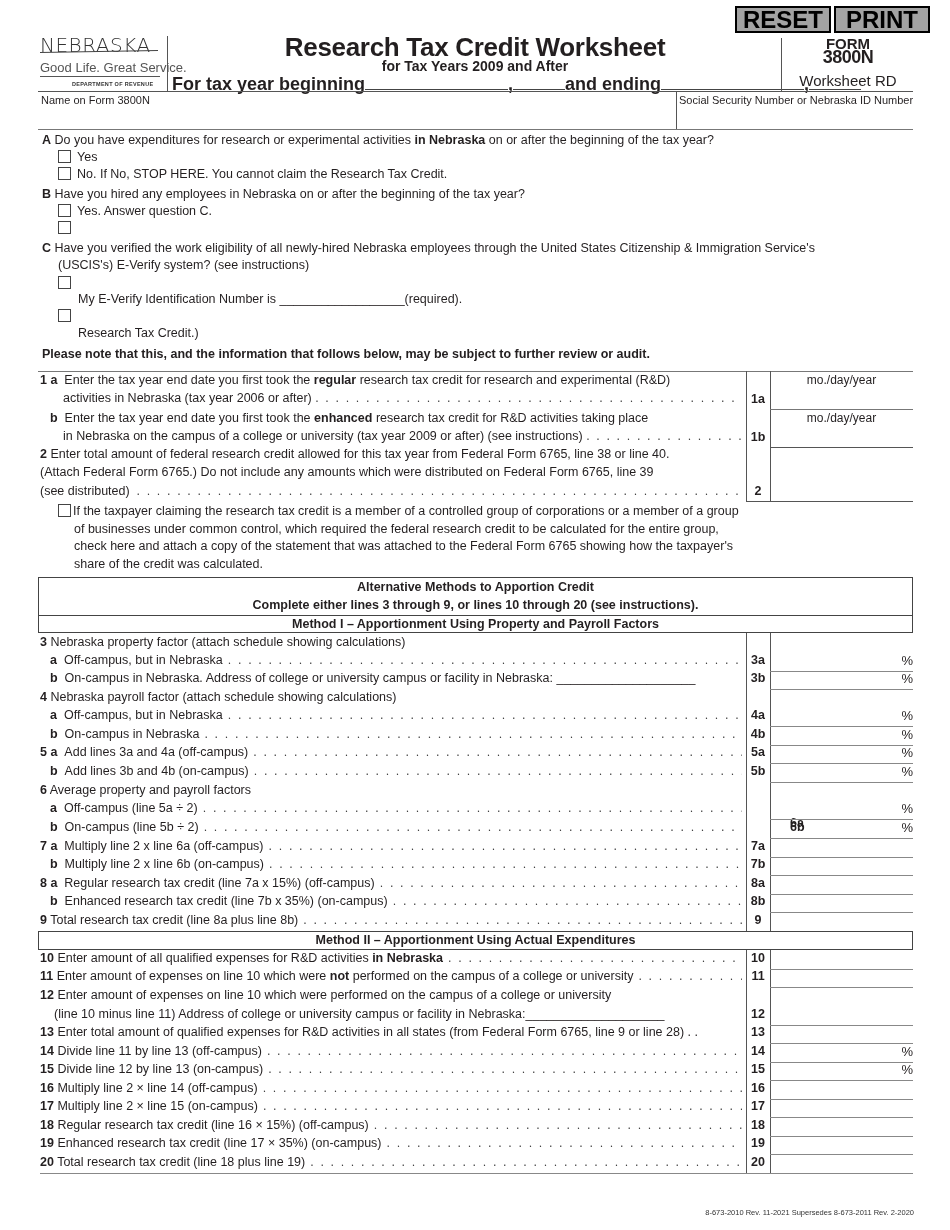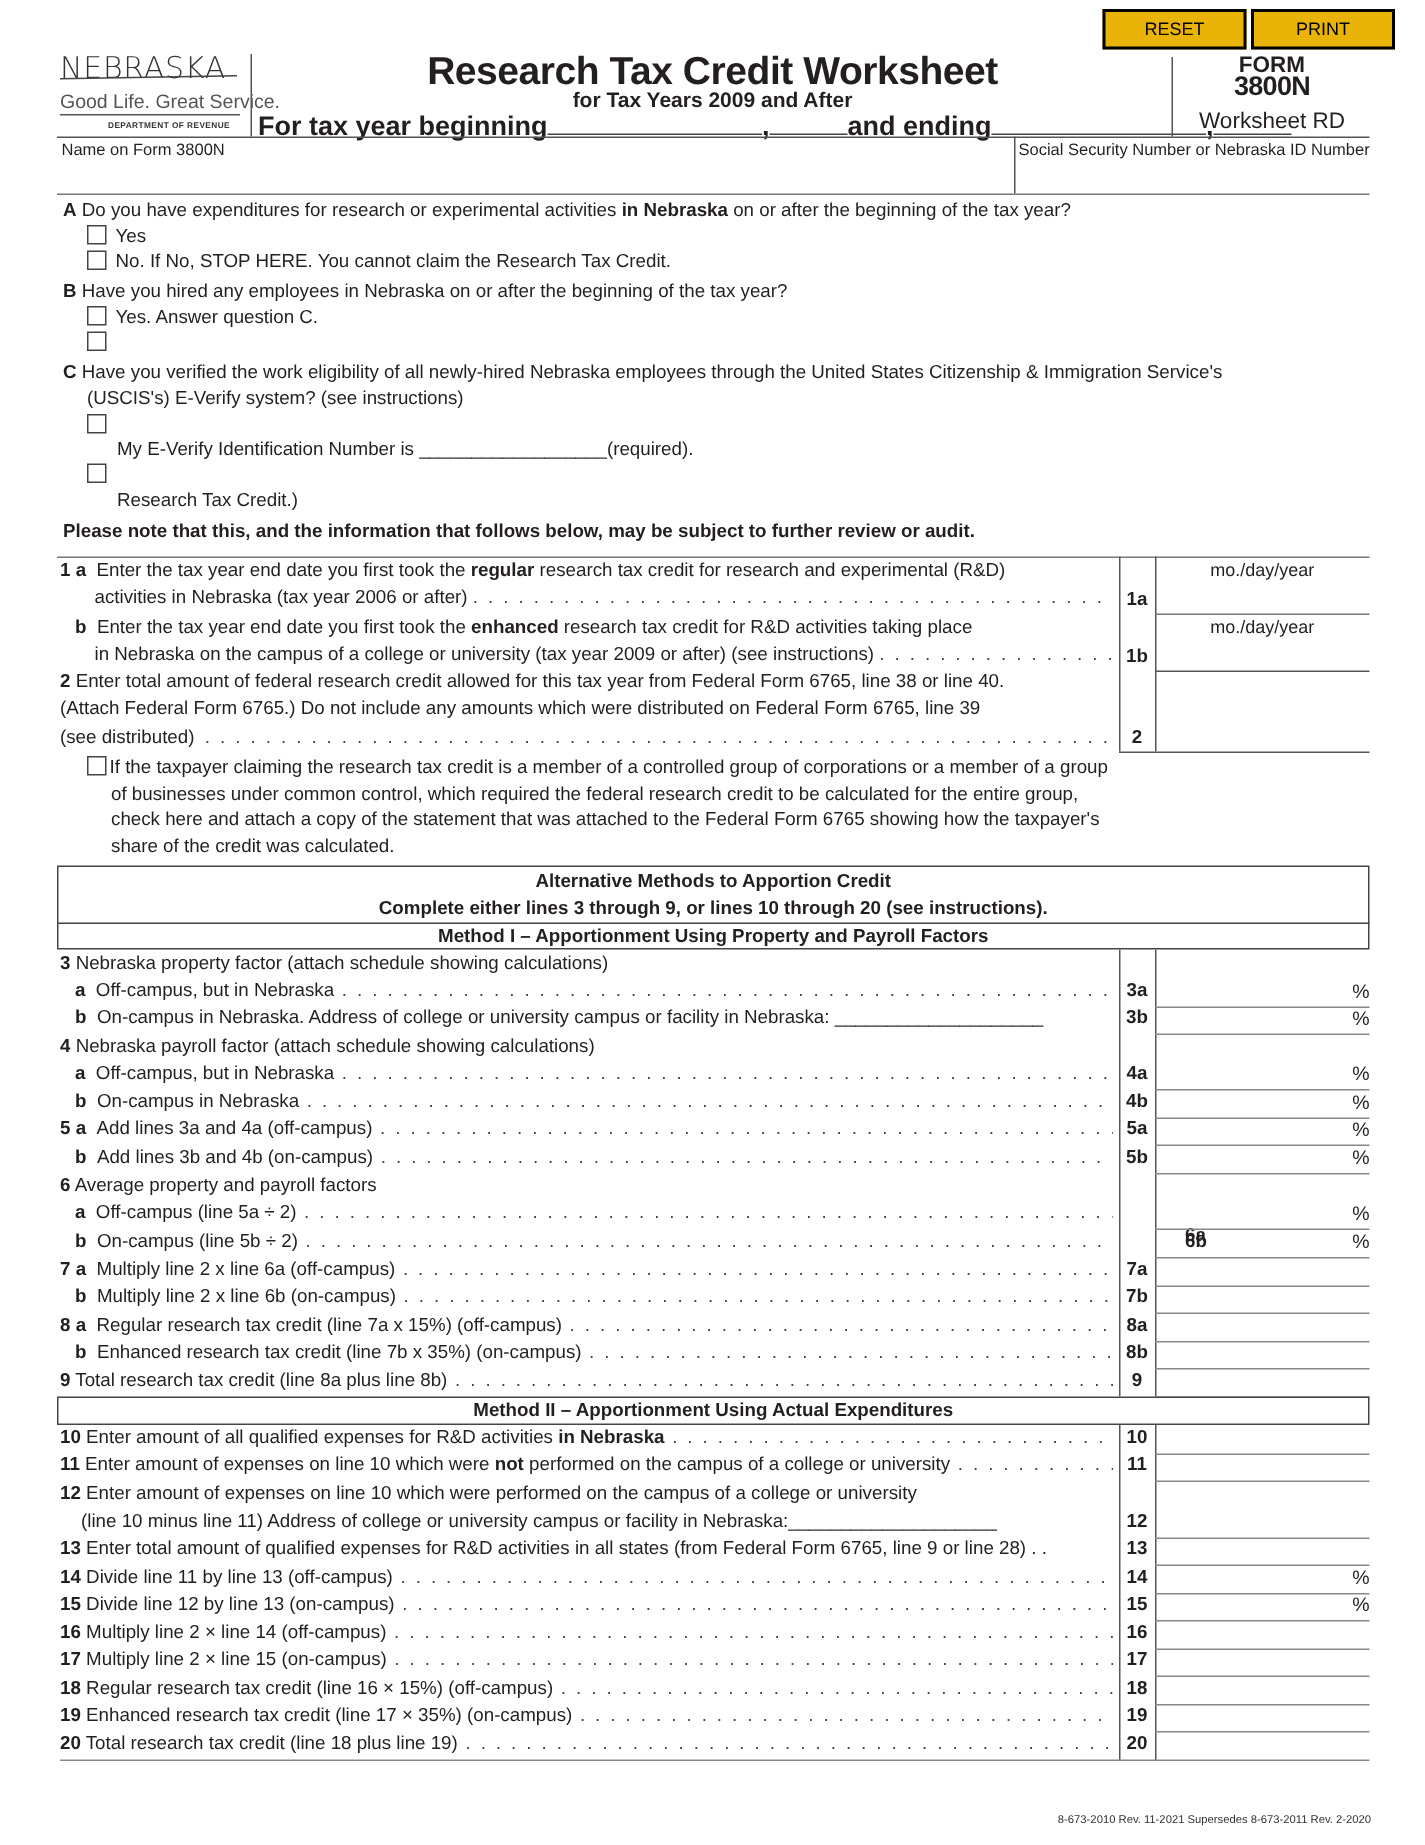--- a/index.html
+++ b/index.html
@@ -1,18 +1,18 @@
 <!DOCTYPE html>
 <html><head>
 <meta charset="utf-8">
 <style>
   * { box-sizing: border-box; margin: 0; padding: 0; }
   body { width: 950px; height: 1230px; background: #fff; font-family: "Liberation Sans", sans-serif; color: #231f20; position: relative; overflow: hidden; }
   .abs { position: absolute; }
-  .btn { position: absolute; top: 6px; height: 27px; background: #eab308; border: 2px solid #000; font-weight: normal; font-size: 12px; text-align: center; line-height: 23px; cursor: pointer; color: #000; }
+  .btn { position: absolute; top: 6px; height: 27px; background: #a3a3a3; border: 2px solid #000; font-weight: bold; font-size: 24px; text-align: center; line-height: 23px; cursor: pointer; color: #000; }
   .logo-ne { left: 40px; top: 33px; font-size: 20px; letter-spacing: 0.5px; color: #333; font-family: "DejaVu Sans", sans-serif; font-weight: 300; }
   .logo-swoosh { left: 40px; top: 51px; width: 118px; height: 1px; border-top: 1.5px solid #444; transform: rotate(-1deg); }
   .logo-tag { left: 40px; top: 60px; font-size: 13px; color: #555; }
   .logo-rule { left: 40px; top: 76px; width: 120px; border-top: 1px solid #555; }
   .logo-dept { left: 72px; top: 81px; font-size: 5.5px; font-weight: bold; letter-spacing: 0.3px; color: #333; }
   .vline { position: absolute; border-left: 1px solid #555; }
   .hline { position: absolute; border-top: 1px solid #777; }
   .title { left: 200px; width: 550px; top: 32px; text-align: center; font-size: 26px; font-weight: bold; letter-spacing: -0.3px; }
   .subtitle { left: 200px; width: 550px; top: 58px; text-align: center; font-size: 14px; font-weight: bold; }
   .taxyear { left: 172px; top: 74px; font-size: 18px; font-weight: bold; white-space: nowrap; }

